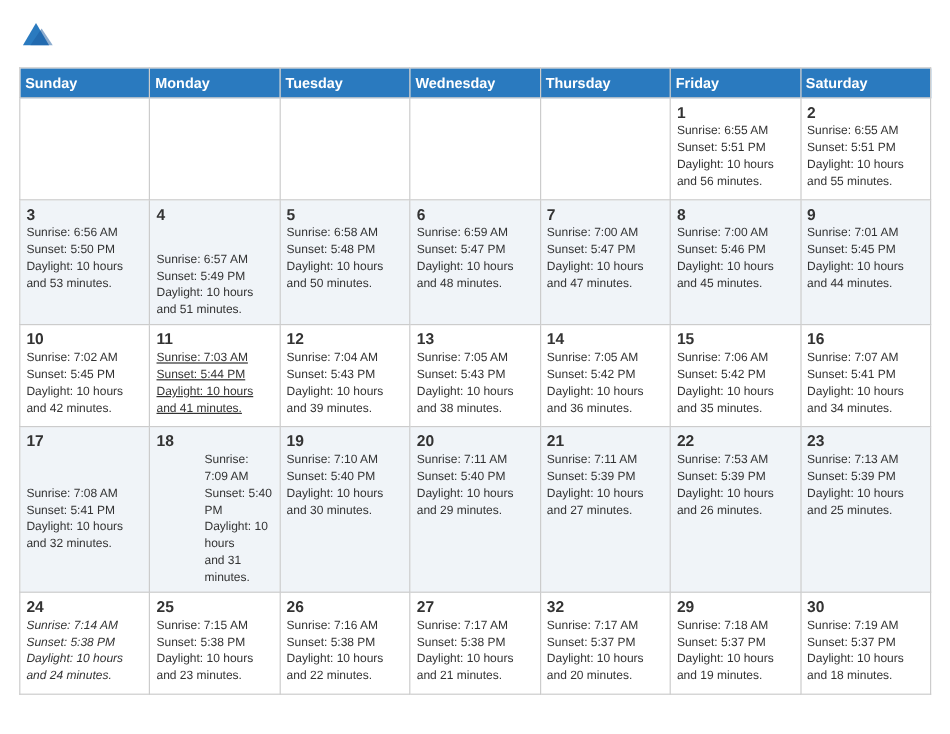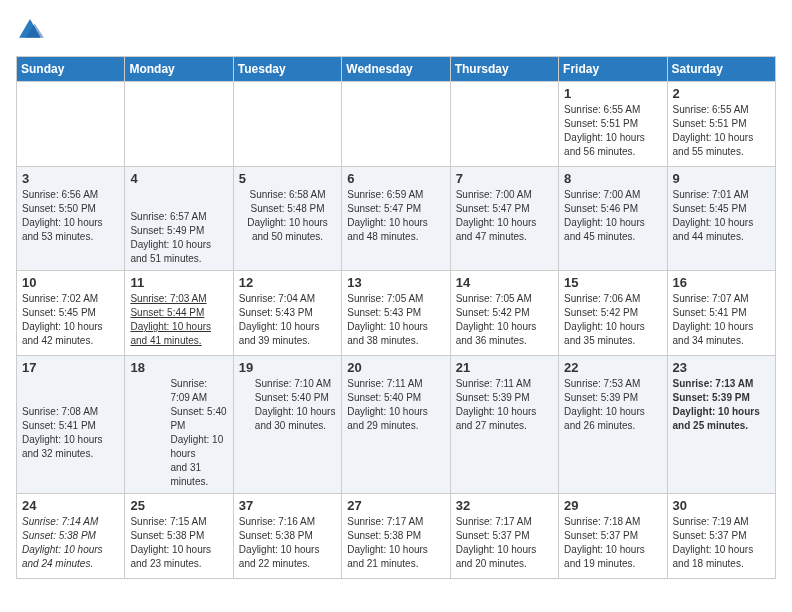--- a/index.html
+++ b/index.html
@@ -160,21 +160,21 @@
         </td>
         <td>
           <div class="day-number">4</div>
           <div class="day-info" style="white-space: pre-line; margin-top: 24px;">Sunrise: 6:57 AM
 Sunset: 5:49 PM
 Daylight: 10 hours
 and 51 minutes.</div>
         </td>
         <td>
           <div class="day-number">5</div>
-          <div class="day-info" style="white-space: pre-line; text-align: center;">Sunrise: 6:58 AM
+          <div class="day-info" style="white-space: pre-line;">Sunrise: 6:58 AM
 Sunset: 5:48 PM
 Daylight: 10 hours
 and 50 minutes.</div>
         </td>
         <td>
           <div class="day-number">6</div>
           <div class="day-info" style="white-space: pre-line;">Sunrise: 6:59 AM
 Sunset: 5:47 PM
 Daylight: 10 hours
 and 48 minutes.</div>
@@ -262,21 +262,21 @@
         </td>
         <td>
           <div class="day-number">18</div>
           <div class="day-info" style="white-space: pre-line; margin-left: 40px;">Sunrise: 7:09 AM
 Sunset: 5:40 PM
 Daylight: 10 hours
 and 31 minutes.</div>
         </td>
         <td>
           <div class="day-number">19</div>
-          <div class="day-info" style="white-space: pre-line; margin-left: 16px;">Sunrise: 7:10 AM
+          <div class="day-info" style="white-space: pre-line;">Sunrise: 7:10 AM
 Sunset: 5:40 PM
 Daylight: 10 hours
 and 30 minutes.</div>
         </td>
         <td>
           <div class="day-number">20</div>
           <div class="day-info" style="white-space: pre-line;">Sunrise: 7:11 AM
 Sunset: 5:40 PM
 Daylight: 10 hours
 and 29 minutes.</div>
@@ -290,21 +290,21 @@
         </td>
         <td>
           <div class="day-number">22</div>
           <div class="day-info" style="white-space: pre-line;">Sunrise: 7:53 AM
 Sunset: 5:39 PM
 Daylight: 10 hours
 and 26 minutes.</div>
         </td>
         <td>
           <div class="day-number">23</div>
-          <div class="day-info" style="white-space: pre-line; font-weight: bold;">Sunrise: 7:13 AM
+          <div class="day-info" style="white-space: pre-line;">Sunrise: 7:13 AM
 Sunset: 5:39 PM
 Daylight: 10 hours
 and 25 minutes.</div>
         </td>
       </tr>
       <tr>
         <td>
           <div class="day-number">24</div>
           <div class="day-info" style="white-space: pre-line; font-style: italic;">Sunrise: 7:14 AM
 Sunset: 5:38 PM
@@ -312,21 +312,21 @@
 and 24 minutes.</div>
         </td>
         <td>
           <div class="day-number">25</div>
           <div class="day-info" style="white-space: pre-line;">Sunrise: 7:15 AM
 Sunset: 5:38 PM
 Daylight: 10 hours
 and 23 minutes.</div>
         </td>
         <td>
-          <div class="day-number">37</div>
+          <div class="day-number">26</div>
           <div class="day-info" style="white-space: pre-line;">Sunrise: 7:16 AM
 Sunset: 5:38 PM
 Daylight: 10 hours
 and 22 minutes.</div>
         </td>
         <td>
           <div class="day-number">27</div>
           <div class="day-info" style="white-space: pre-line;">Sunrise: 7:17 AM
 Sunset: 5:38 PM
 Daylight: 10 hours

